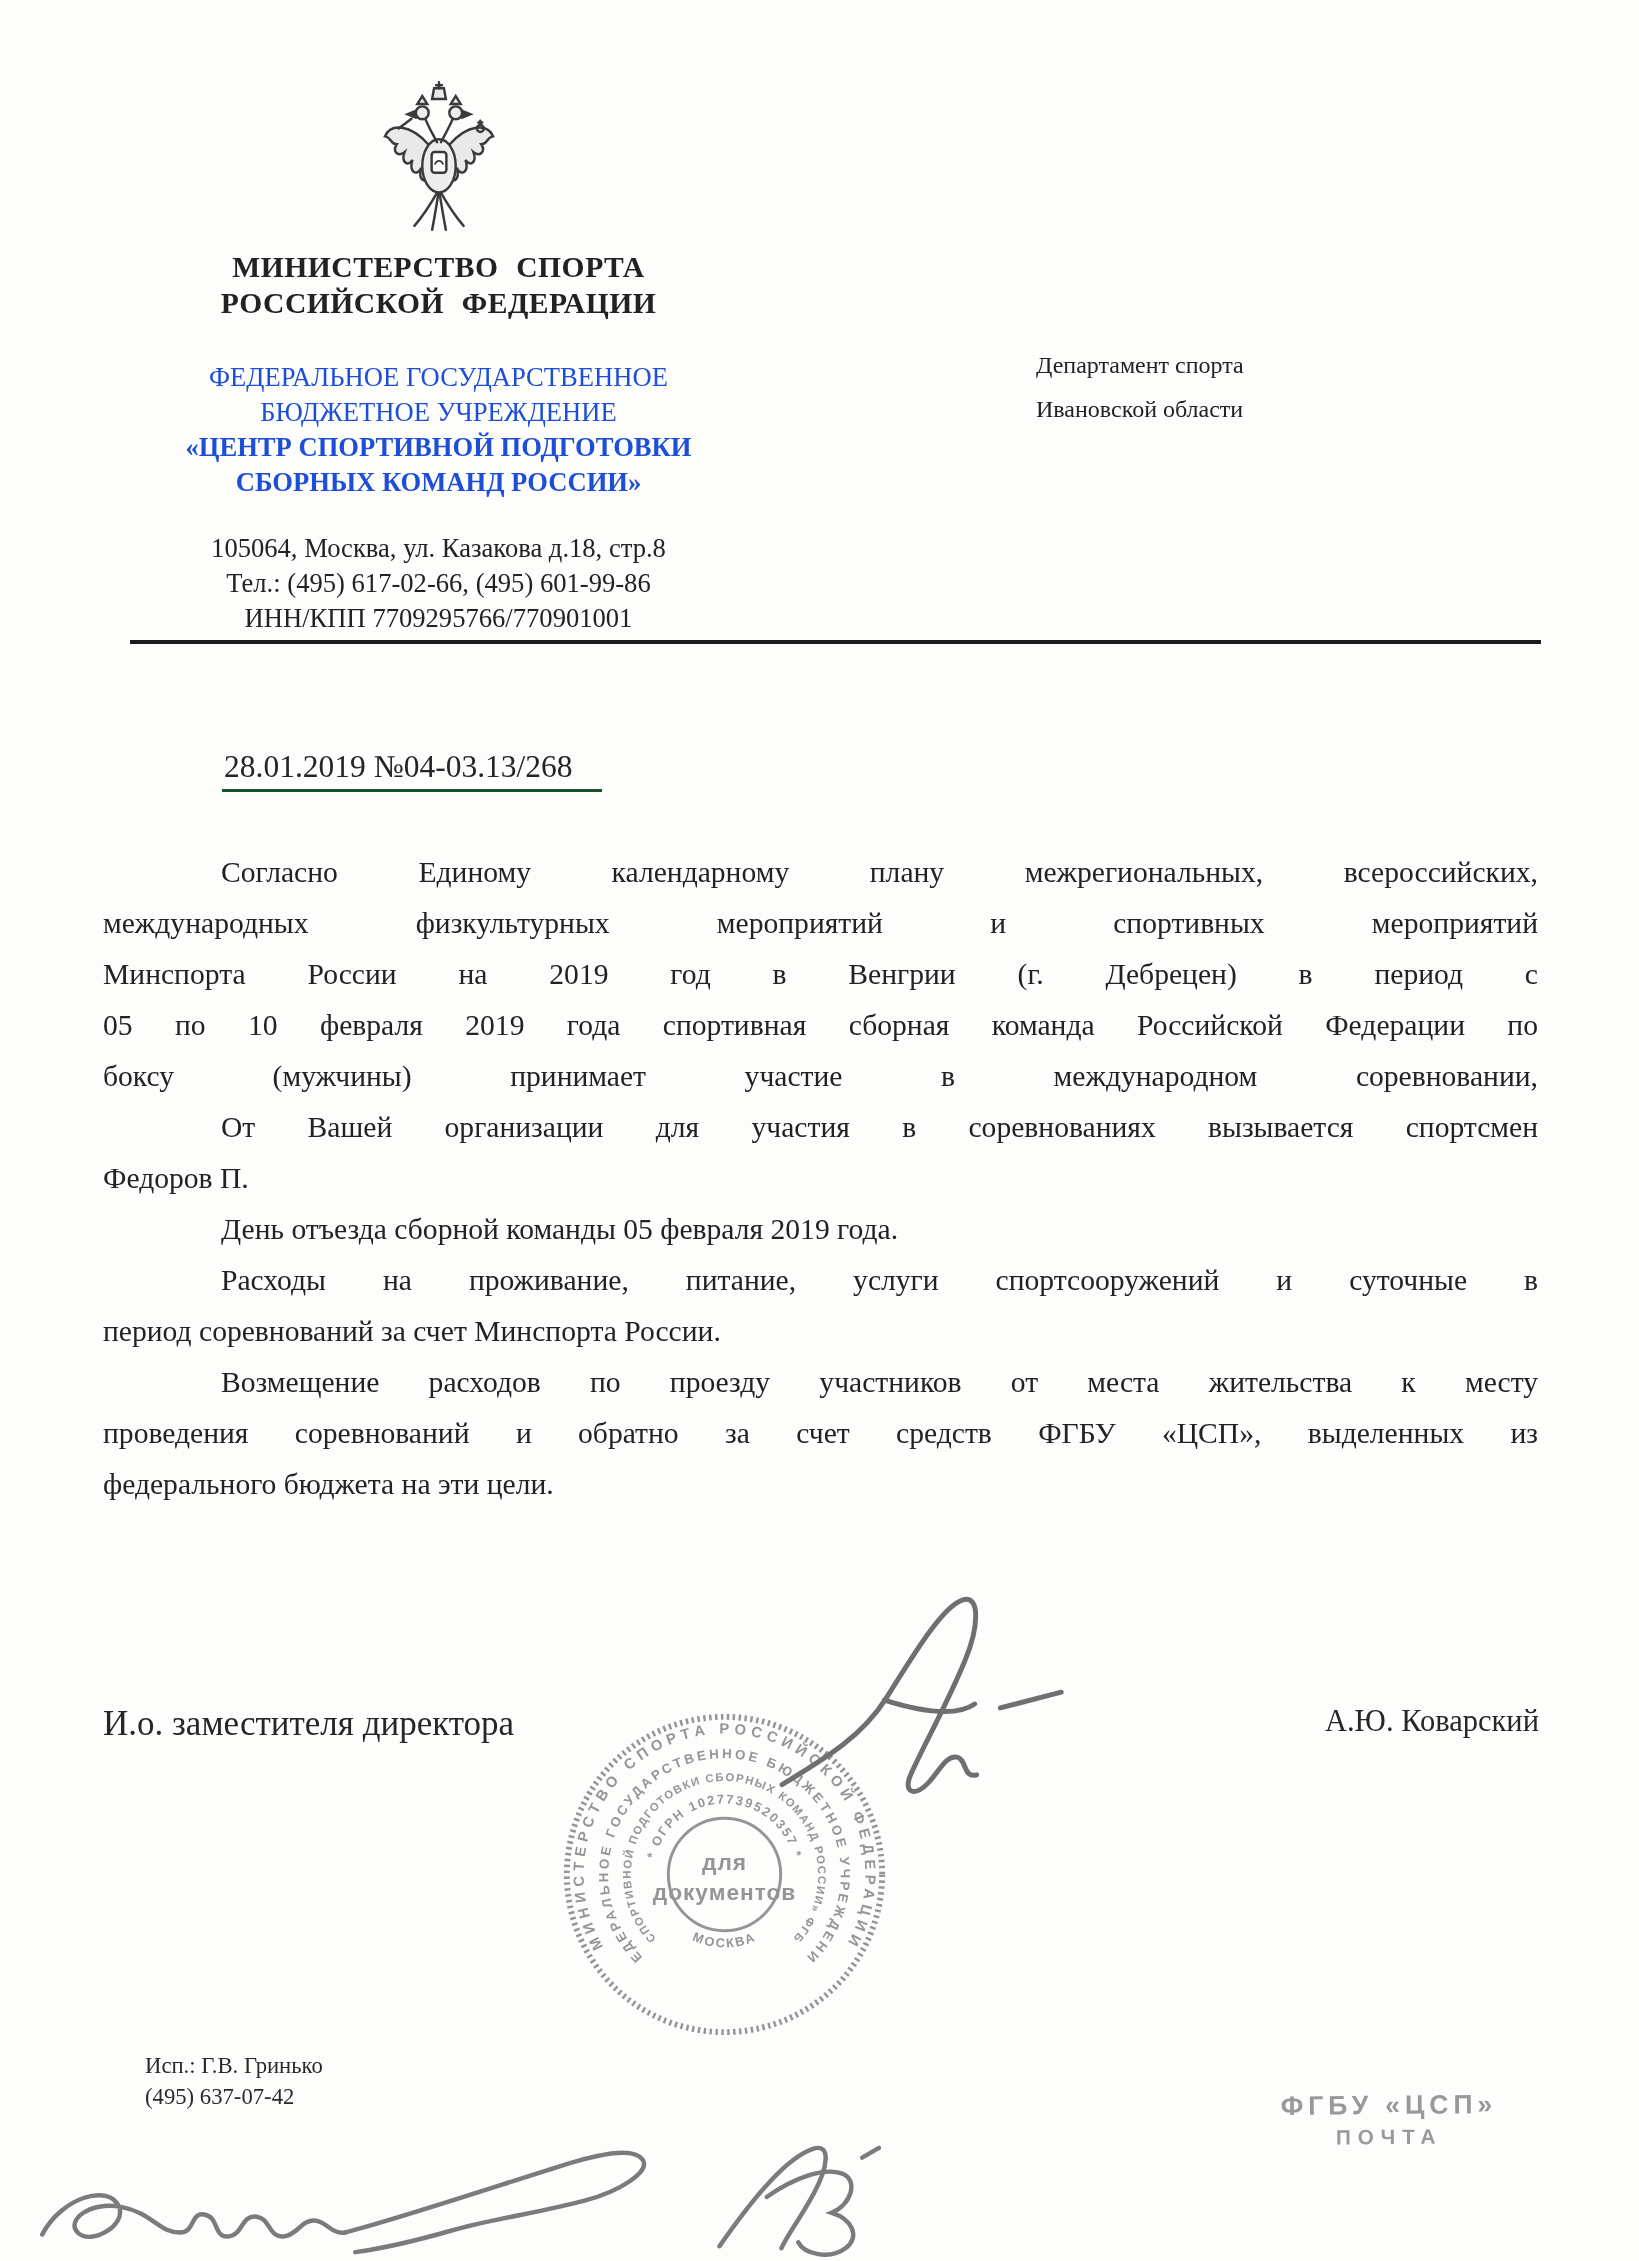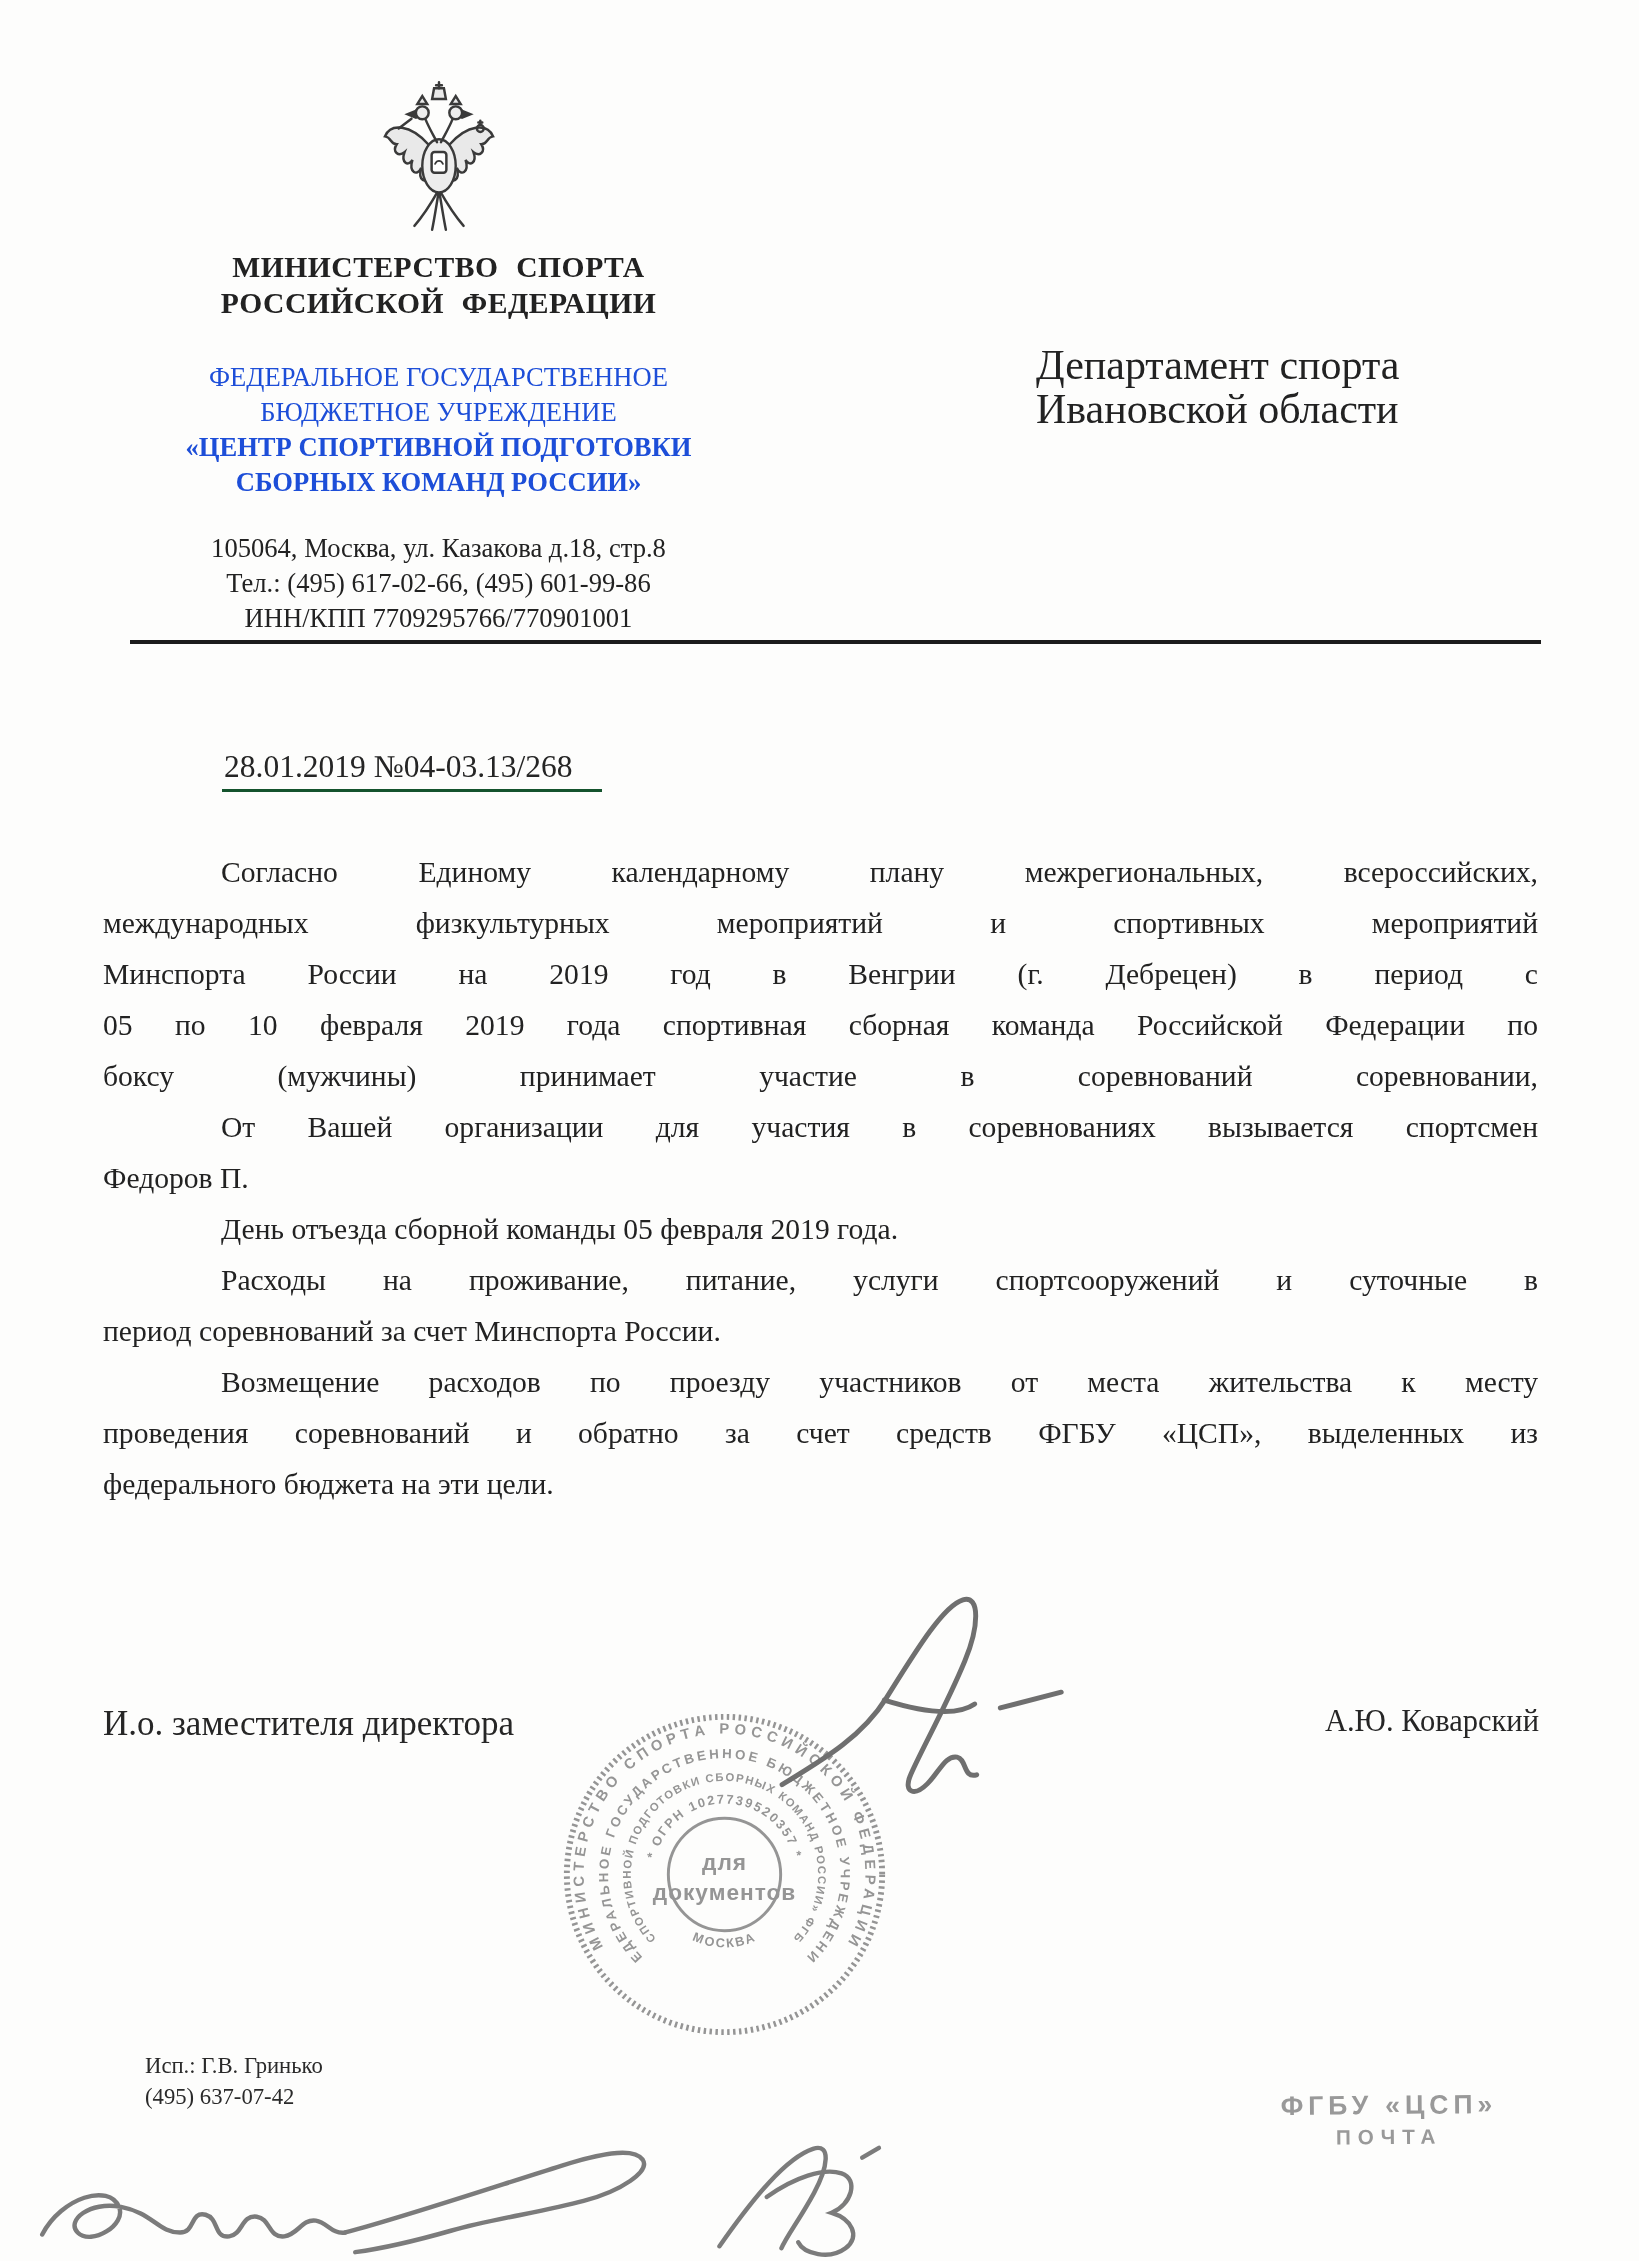--- a/index.html
+++ b/index.html
@@ -9,21 +9,21 @@
     font-family:"Liberation Serif", serif;color:#1f1f1f;
   }
   
   .lh-left{position:absolute;left:128px;top:79px;width:621px;text-align:center;}
   .coat{display:block;margin:0 auto 11.8px auto;}
   .ministry{font-weight:bold;font-size:29.6px;line-height:36px;letter-spacing:0.5px;word-spacing:9.9px;color:#222;}
   .org{margin-top:39px;font-size:26.6px;line-height:35px;color:#1d4ed8;}
   .org .b{font-weight:bold;}
   .addr{margin-top:31.5px;font-size:26.6px;line-height:35px;color:#222;}
   
-  .recipient{position:absolute;left:1036px;top:343px;font-size:42px;line-height:44px;color:#222;}
+  .recipient{position:absolute;left:1036px;top:343px;font-size:24px;line-height:44px;color:#222;}
   
   .rule{position:absolute;left:130px;top:640px;width:1411px;height:3.9px;background:#1c1c1c;}
   
   .ref{position:absolute;left:222px;top:749px;font-size:31.5px;color:#252525;
        border-bottom:3px solid #14532d;padding:0 29.6px 3.9px 2px;}
   
   .bodytext{position:absolute;left:103px;top:847px;width:1435px;font-size:29.6px;color:#222;}
   .bline{height:51px;line-height:51px;white-space:nowrap;}
   .bline.fill{text-align:justify;text-align-last:justify;white-space:normal;overflow:hidden;}
   .bline.ind{padding-left:118px;}
@@ -112,21 +112,21 @@
 
   <div class="rule"></div>
 
   <div class="ref">28.01.2019 №04-03.13/268</div>
 
   <div class="bodytext">
     <div class="bline fill ind">Согласно Единому календарному плану межрегиональных, всероссийских,</div>
     <div class="bline fill">международных физкультурных мероприятий и спортивных мероприятий</div>
     <div class="bline fill">Минспорта России на 2019 год в Венгрии (г. Дебрецен) в период с</div>
     <div class="bline fill">05 по 10 февраля 2019 года спортивная сборная команда Российской Федерации по</div>
-    <div class="bline fill">боксу (мужчины) принимает участие в соревнований соревновании,</div>
+    <div class="bline fill">боксу (мужчины) принимает участие в международном соревновании,</div>
     <div class="bline fill ind">От Вашей организации для участия в соревнованиях вызывается спортсмен</div>
     <div class="bline">Федоров П.</div>
     <div class="bline ind">День отъезда сборной команды 05 февраля 2019 года.</div>
     <div class="bline fill ind">Расходы на проживание, питание, услуги спортсооружений и суточные в</div>
     <div class="bline">период соревнований за счет Минспорта России.</div>
     <div class="bline fill ind">Возмещение расходов по проезду участников от места жительства к месту</div>
     <div class="bline fill">проведения соревнований и обратно за счет средств ФГБУ «ЦСП», выделенных из</div>
     <div class="bline">федерального бюджета на эти цели.</div>
   </div>
 

